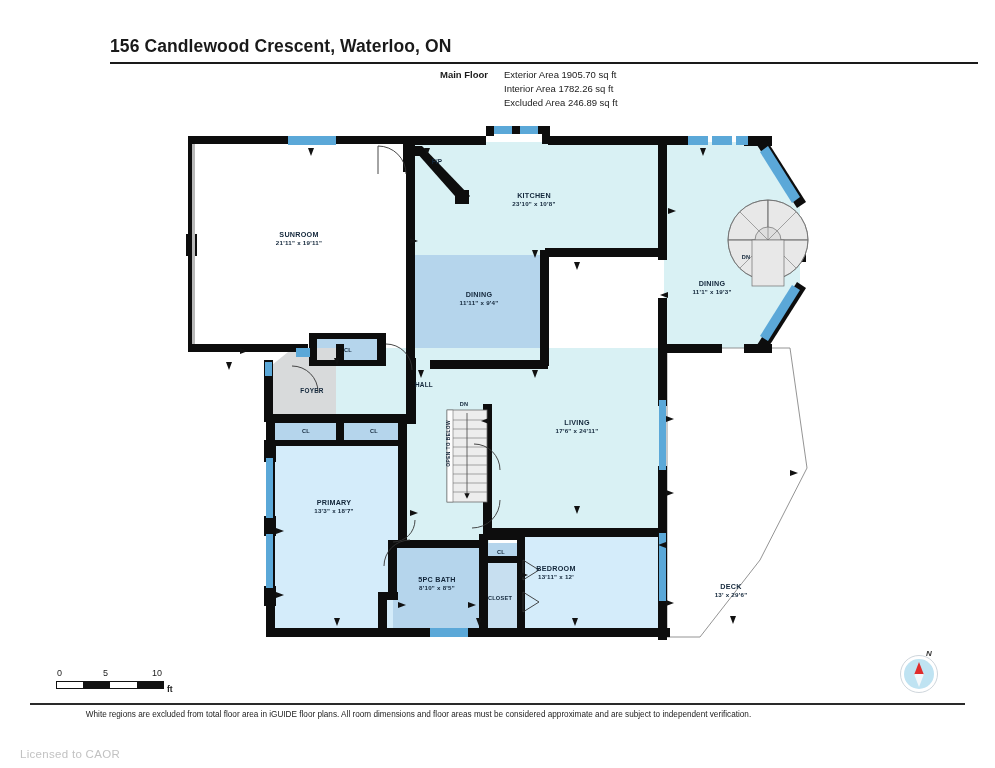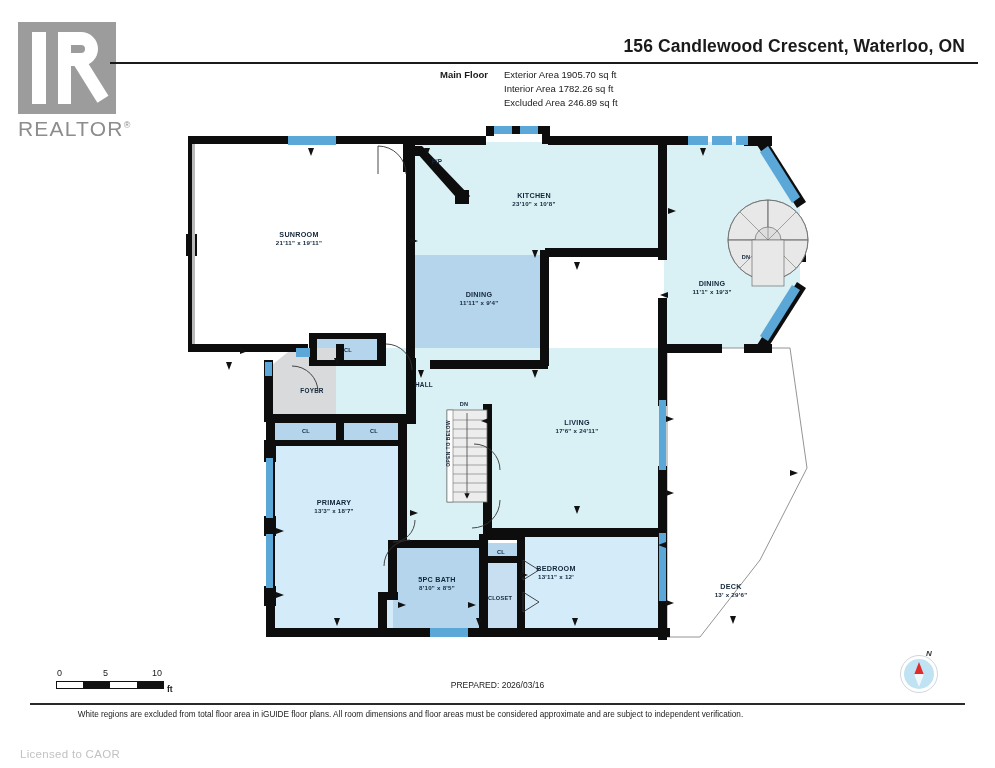--- a/index.html
+++ b/index.html
@@ -13,21 +13,21 @@
   
   .realtor-logo{position:absolute;left:18px;top:22px;width:110px;height:118px;}
   .realtor-logo .mark{position:absolute;left:0;top:0;width:98px;height:92px;background:#9c9c9c;}
   .realtor-logo .mark .bar{position:absolute;left:14px;top:10px;width:14px;height:72px;background:#ffffff;}
   .realtor-logo .mark .stem{position:absolute;left:40px;top:10px;width:13px;height:72px;background:#ffffff;}
   .realtor-logo .mark .bowl{position:absolute;left:40px;top:10px;width:40px;height:34px;border:13px solid #ffffff;border-left:none;box-sizing:border-box;border-radius:0 17px 17px 0;}
   .realtor-logo .mark .leg{position:absolute;left:54px;top:40px;width:13px;height:48px;background:#ffffff;transform:rotate(-32deg);transform-origin:top left;}
   .realtor-logo .word{position:absolute;left:0;top:95px;font-size:21px;letter-spacing:1.2px;color:#8d8d8d;font-family:"Liberation Sans",sans-serif;}
   .realtor-logo .word sup{font-size:9px;vertical-align:super;}
 
-  .title{position:absolute;left:110px;top:36px;width:855px;text-align:right;
+  .title{position:absolute;left:110px;top:36px;width:855px;text-align:left;
     font-size:17.5px;font-weight:bold;letter-spacing:.1px;}
   .title-rule{position:absolute;left:110px;top:62px;width:868px;height:2px;background:#1a1a1a;}
 
   .meta{position:absolute;left:440px;top:68px;font-size:9.5px;line-height:13.8px;}
   .meta .row{display:flex;}
   .meta .lbl{font-weight:bold;width:64px;text-align:left;}
   .meta .val{margin-left:0;}
 
   
   .plan{position:absolute;left:0;top:0;width:995px;height:768px;}
@@ -53,37 +53,28 @@
   .compass{position:absolute;left:900px;top:655px;width:38px;height:38px;}
   .compass .ring{position:absolute;inset:0;border-radius:50%;border:1.4px solid #cfd6dc;background:#ffffff;}
   .compass .disc{position:absolute;left:4px;top:4px;right:4px;bottom:4px;border-radius:50%;background:#bfe3f2;}
   .compass .nred{position:absolute;left:50%;top:7px;width:0;height:0;
     border-left:5px solid transparent;border-right:5px solid transparent;border-bottom:13px solid #e02b2b;transform:translateX(-50%);}
   .compass .swhite{position:absolute;left:50%;bottom:6px;width:0;height:0;
     border-left:5px solid transparent;border-right:5px solid transparent;border-top:13px solid #f2f7fa;transform:translateX(-50%);}
   .compass .n-lbl{position:absolute;left:26px;top:-6px;font-size:8px;font-style:italic;font-weight:bold;color:#333;}
 
   .foot-rule{position:absolute;left:30px;top:703px;width:935px;height:2px;background:#2a2a2a;}
-  .disclaimer{position:absolute;left:0;top:710px;width:821px;text-align:center;font-size:8.2px;color:#222;}
+  .disclaimer{position:absolute;left:8px;top:710px;width:821px;text-align:center;font-size:8.2px;color:#222;}
   .licensed{position:absolute;left:20px;top:748px;font-size:11.5px;color:#c2c2c2;letter-spacing:.3px;}
 </style>
 </head>
 <body>
 
 <div class="page">
 
-  <div class="realtor-logo">
-    <div class="mark">
-      <span class="bar"></span>
-        <span class="stem"></span>
-        <span class="bowl"></span>
-        <span class="leg"></span>
-    </div>
-    <div class="word"><span>REALTOR</span><sup>®</sup></div>
-  </div>
 
   <div class="title">156 Candlewood Crescent, Waterloo, ON</div>
   <div class="title-rule"></div>
 
   <div class="meta">
     <div class="row">
         <span class="lbl">Main Floor</span>
         <span class="val">Exterior Area 1905.70 sq ft</span>
       </div>
     <div class="row">
@@ -361,21 +352,20 @@
     <span style="left:17px;">0</span>
     <span style="left:63px;">5</span>
     <span style="left:112px;">10</span>
   </div>
   <div class="scalebar">
     <i style="left:26px;width:27px;"></i>
     <i style="left:80px;width:27px;"></i>
   </div>
   <div class="scale-ft">ft</div>
 
-  <div class="prepared">PREPARED: 2026/03/16</div>
 
   <div class="compass">
     <div class="ring"></div>
       <div class="disc"></div>
     <div class="nred"></div>
       <div class="swhite"></div>
     <div class="n-lbl">N</div>
   </div>
 
   <div class="foot-rule"></div>

